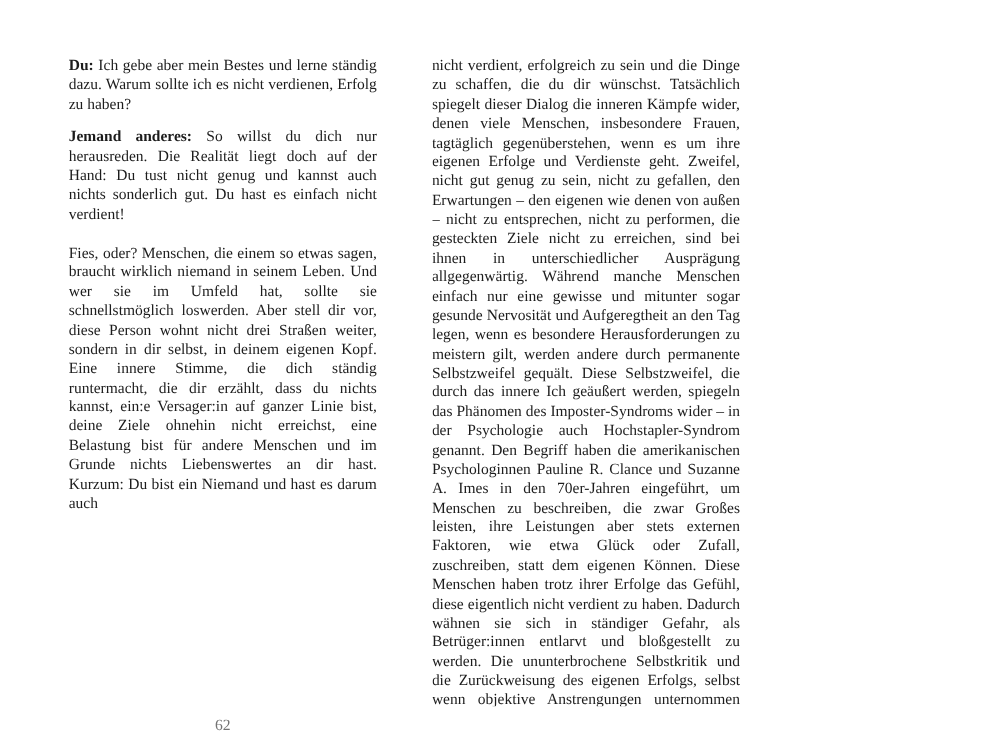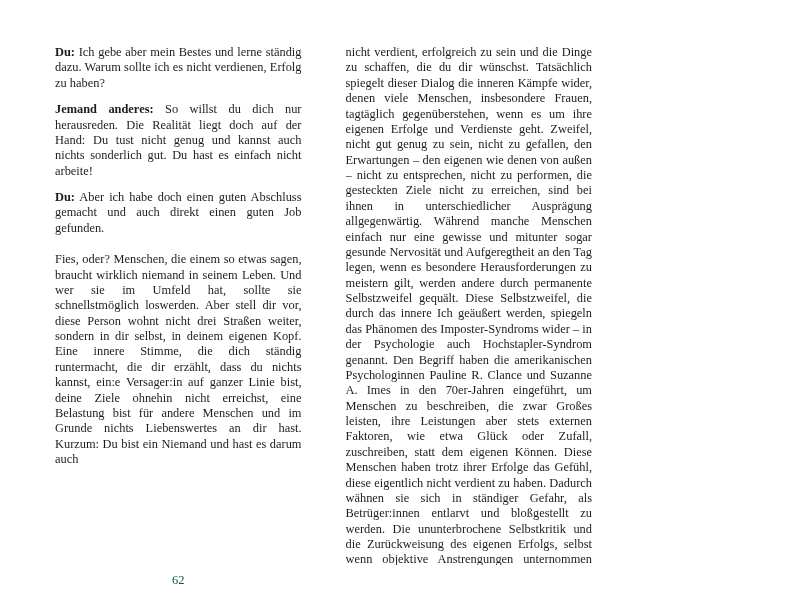--- a/index.html
+++ b/index.html
@@ -47,39 +47,38 @@
   .speaker {
     font-weight: bold;
   }
   .page-number {
     position: absolute;
     left: 0;
     right: 0;
     bottom: 2px;
     text-align: center;
     font-size: 12.5px;
-    color: #14532d;
+    color: #737373;
   }
 </style>
 </head>
 <body>
 
 <div class="spread">
 
   <div class="page">
     <div class="page-body">
       <div>
 
           <p class="para"><strong class="speaker">Du:</strong> <span>Ich gebe aber mein Bestes und lerne ständig dazu. Warum sollte ich es nicht verdienen, Erfolg zu haben?</span></p>
 
 
 
-          <p class="para"><strong class="speaker">Jemand anderes:</strong> <span>So willst du dich nur herausreden. Die Realität liegt doch auf der Hand: Du tust nicht genug und kannst auch nichts sonderlich gut. Du hast es einfach nicht arbeite!</span></p>
+          <p class="para"><strong class="speaker">Jemand anderes:</strong> <span>So willst du dich nur herausreden. Die Realität liegt doch auf der Hand: Du tust nicht genug und kannst auch nichts sonderlich gut. Du hast es einfach nicht verdient!</span></p>
 
-          <p class="para"><strong class="speaker">Du:</strong> <span>Aber ich habe doch einen guten Abschluss gemacht und auch direkt einen guten Job gefunden.</span></p>
 
         </div>
       <p class="para">Fies, oder? Menschen, die einem so etwas sagen, braucht wirklich niemand in seinem Leben. Und wer sie im Umfeld hat, sollte sie schnellstmöglich loswerden. Aber stell dir vor, diese Person wohnt nicht drei Straßen weiter, sondern in dir selbst, in deinem eigenen Kopf. Eine innere Stimme, die dich ständig runtermacht, die dir erzählt, dass du nichts kannst, ein:e Versager:in auf ganzer Linie bist, deine Ziele ohnehin nicht erreichst, eine Belastung bist für andere Menschen und im Grunde nichts Liebenswertes an dir hast. Kurzum: Du bist ein Niemand und hast es darum auch</p>
     </div>
     <div class="page-number">62</div>
   </div>
 
   <div class="page">
     <div class="page-body">
       <p class="para">nicht verdient, erfolgreich zu sein und die Dinge zu schaffen, die du dir wünschst. Tatsächlich spiegelt dieser Dialog die inneren Kämpfe wider, denen viele Menschen, insbesondere Frauen, tagtäglich gegenüberstehen, wenn es um ihre eigenen Erfolge und Verdienste geht. Zweifel, nicht gut genug zu sein, nicht zu gefallen, den Erwartungen – den eigenen wie denen von außen – nicht zu entsprechen, nicht zu performen, die gesteckten Ziele nicht zu erreichen, sind bei ihnen in unterschiedlicher Ausprägung allgegenwärtig. Während manche Menschen einfach nur eine gewisse und mitunter sogar gesunde Nervosität und Aufgeregtheit an den Tag legen, wenn es besondere Herausforderungen zu meistern gilt, werden andere durch permanente Selbstzweifel gequält. Diese Selbstzweifel, die durch das innere Ich geäußert werden, spiegeln das Phänomen des Imposter-Syndroms wider – in der Psychologie auch Hochstapler-Syndrom genannt. Den Begriff haben die amerikanischen Psychologinnen Pauline R. Clance und Suzanne A. Imes in den 70er-Jahren eingeführt, um Menschen zu beschreiben, die zwar Großes leisten, ihre Leistungen aber stets externen Faktoren, wie etwa Glück oder Zufall, zuschreiben, statt dem eigenen Können. Diese Menschen haben trotz ihrer Erfolge das Gefühl, diese eigentlich nicht verdient zu haben. Dadurch wähnen sie sich in ständiger Gefahr, als Betrüger:innen entlarvt und bloßgestellt zu werden. Die ununterbrochene Selbstkritik und die Zurückweisung des eigenen Erfolgs, selbst wenn objektive Anstrengungen unternommen werden und die Erfolge für Außenstehende ganz klar auf der Hand liegen, sind charakteristisch für das Imposter-Syndrom. Ebenso wie das Arbeiten bis zur völligen Erschöpfung, um durch immer bessere Leistungen die eigene angenommene Inkompetenz zu überdecken. Der Dialog oben verdeutlicht, wie diese negativen Selbstgespräche den Glauben</p>

